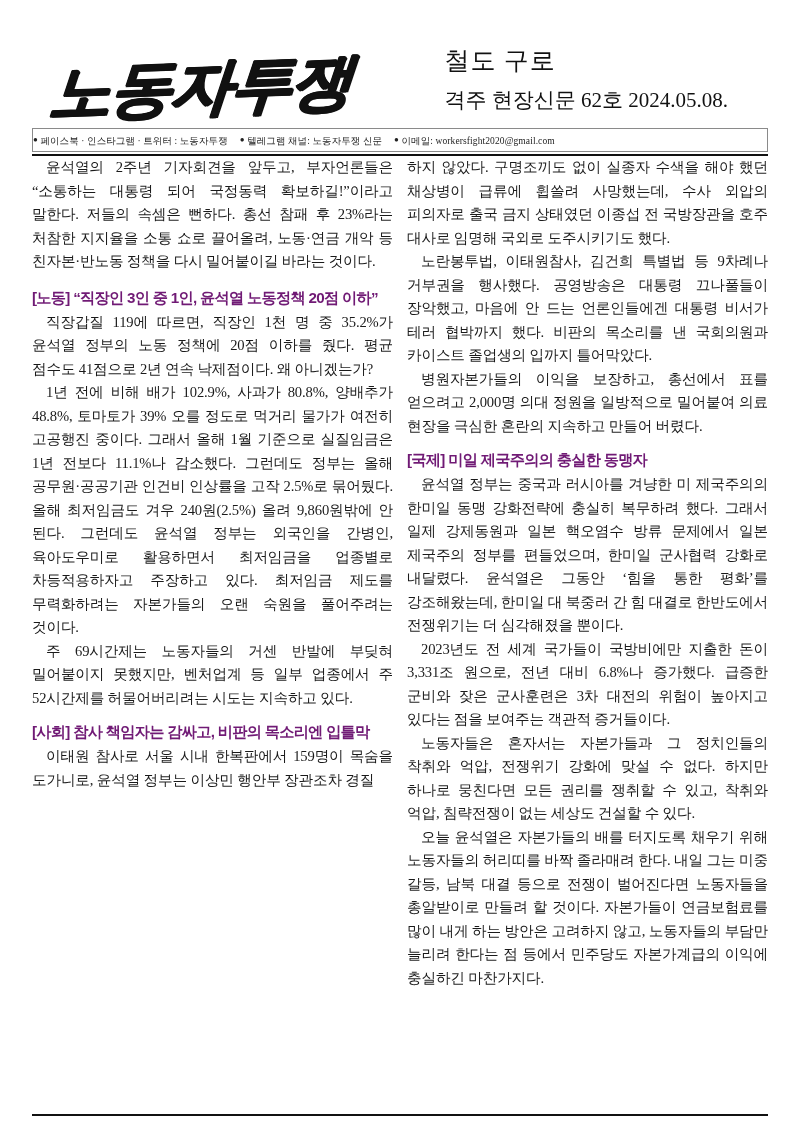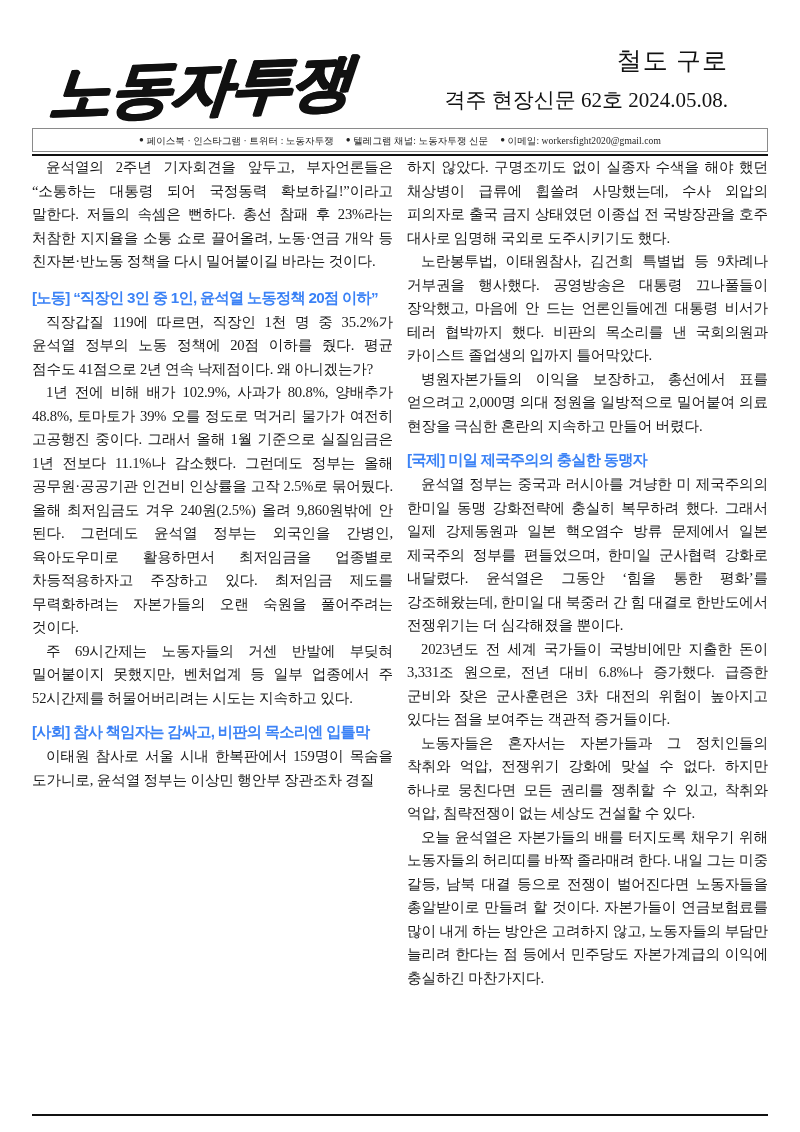--- a/index.html
+++ b/index.html
@@ -50,21 +50,21 @@
     text-shadow:
        1.2px 0 0 #111111,
       -0.6px 0 0 #111111,
        0 1.1px 0 #111111,
        0 -0.5px 0 #111111,
        2px 1px 0 #111111;
     font-style: italic;
   }
   .masthead-meta {
     flex: 0 0 auto;
-    text-align: right;
+    text-align: left;
     padding-right: 40px;
     padding-bottom: 4px;
   }
   .edition-name {
     font-size: 25px;
     font-weight: 400;
     letter-spacing: 1px;
     line-height: 1.1;
     margin-bottom: 12px;
     color: #111111;
@@ -75,21 +75,21 @@
     color: #111111;
     white-space: nowrap;
   }
 
   
   .contact-bar {
     margin-top: 10px;
     border: 1px solid #8a8a8a;
     height: 22px;
     line-height: 21px;
-    text-align: center;
+    text-align: left;
     font-size: 9.5px;
     color: #222222;
     letter-spacing: 0.1px;
     white-space: nowrap;
     overflow: hidden;
   }
   .contact-bar .sep {
     display: inline-block;
     width: 7px;
   }
@@ -139,21 +139,21 @@
   }
   p.body-par.last-line-left {
     text-align-last: left;
   }
   h2.section-head {
     margin: 12px 0 2px 0;
     font-family: "Liberation Sans", "DejaVu Sans", sans-serif;
     font-weight: 700;
     font-size: 15.2px;
     letter-spacing: -0.7px;
-    color: #3b82f6;
+    color: #701a75;
     white-space: nowrap;
     text-align: left;
   }
   h2.section-head.first {
     margin-top: 14px;
   }
 
   
   .rule-bottom {
     position: absolute;

